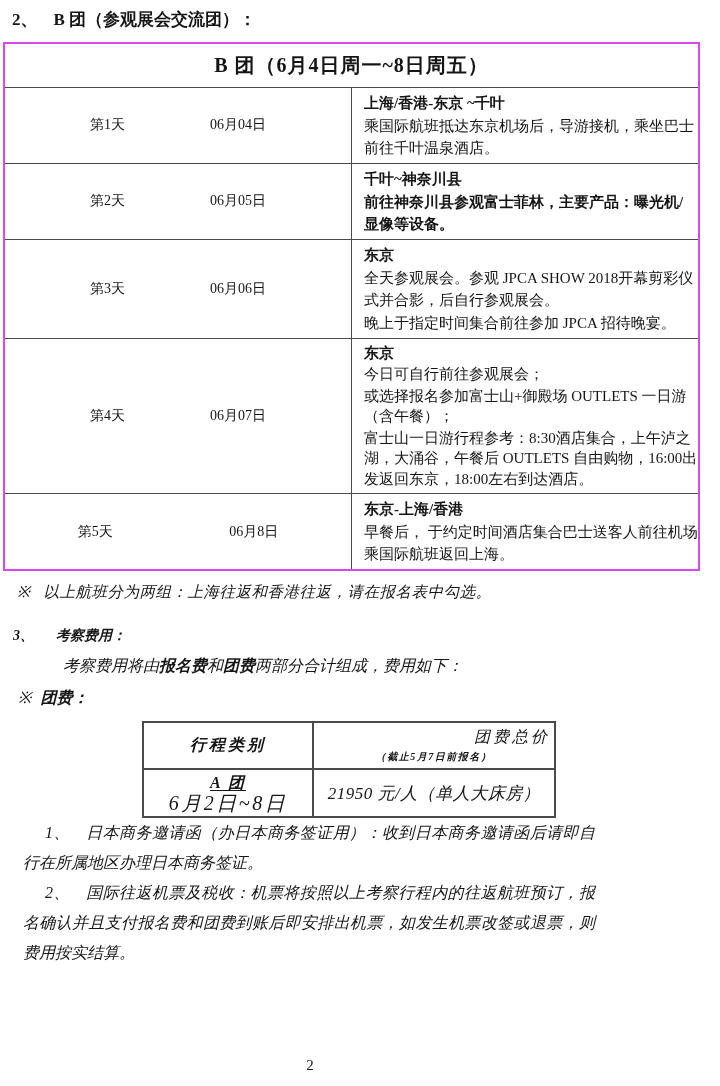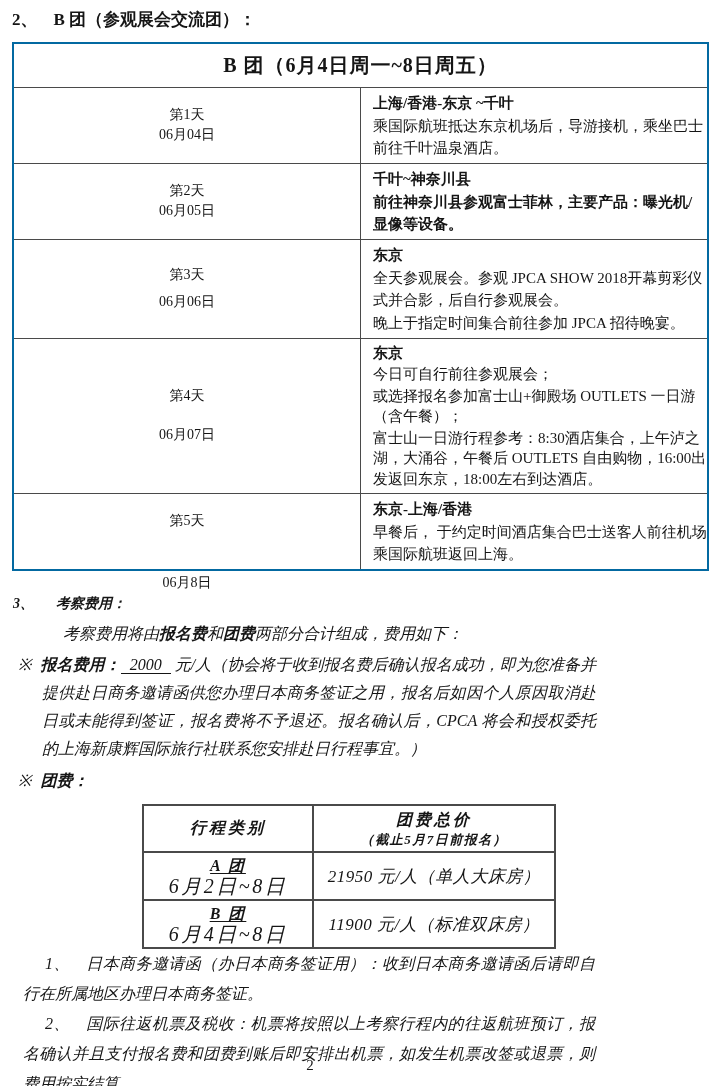--- a/index.html
+++ b/index.html
@@ -13,27 +13,27 @@
   }
   .doc { position:relative; width:620px; height:1086px; padding-top:8px; }
 
   
   .h2 { margin:0 0 11px 12px; font-size:17px; font-weight:bold; }
   .h2 .num { margin-right:16px; }
 
   
   table.itin {
     border-collapse:collapse; table-layout:fixed;
-    margin-left:12px; width:697px;
-    border:2px solid #0369a1;
+    margin-left:3px; width:697px;
+    border:2px solid #d946ef;
   }
   .itin th, .itin td { border:1.5px solid #4a4a4a; vertical-align:middle; }
   .itin th.titlecell { height:44px; text-align:center; font-size:20px; font-weight:bold; letter-spacing:1px; }
   .itin td.c1 { width:90px; text-align:center; font-size:14px; }
-  .c1in { display:flex; flex-direction:column; justify-content:space-evenly; align-items:center; }
+  .c1in { display:flex; flex-direction:row; justify-content:space-evenly; align-items:center; }
   tr.r1 .c1in { height:42px; } tr.r2 .c1in { height:42px; }
   tr.r3 .c1in { height:62px; } tr.r4 .c1in { height:98px; }
   tr.r5 .c1in { height:40px;gap:44px; }
   .itin td.c2 { padding:3px 0 3px 12px; font-size:15px; }
   .c2 p { line-height:22px; margin:1px 0; }
   tr.r4 .c2 p { line-height:20.5px; }
   tr.r1 { height:46px; } tr.r2 { height:46px; } tr.r3 { height:70px; }
   tr.r4 { height:107px; } tr.r5 { height:45px; }
   .b { font-weight:bold; }
 
@@ -53,22 +53,22 @@
   .hang .mk { margin-right:9px; }
   .amt { border-bottom:1.5px solid #151515; padding:0 9px; }
 
   .tourfee { margin-top:4px; }
 
   table.fee { border-collapse:collapse; table-layout:fixed; margin:9px 0 0 142px; width:412px; }
   .fee td { border:2px solid #4a4a4a; text-align:center; vertical-align:middle; padding:2px 4px; }
   .fee col.fc1 { width:170px; } .fee col.fc2 { width:242px; }
   .fee tr.fh { height:47px; } .fee tr.fr { height:45px; }
   .fee .hdr1 { font-weight:bold; font-size:16px; letter-spacing:3px; }
-  .fee .hl1 { font-weight:bold; font-size:16px; letter-spacing:3px; line-height:21px; }
-  .fee .hl2 { font-weight:bold; font-size:13px; letter-spacing:1.5px; line-height:19px;text-align:center; }
+  .fee .hl1 { font-weight:normal; font-size:16px; letter-spacing:3px; line-height:21px;text-align:right; }
+  .fee .hl2 { font-weight:bold; font-size:10px; letter-spacing:1.5px; line-height:19px;text-align:center; }
   .fee .grp { display:block; font-weight:bold; text-decoration:underline; text-underline-offset:2px;
               font-size:16px; letter-spacing:2px; line-height:21px;text-align:center; }
   .fee .dates { display:block; font-size:20px; letter-spacing:2.5px; line-height:21px; }
   .fee .price { font-size:17px; letter-spacing:0.5px; }
 
   .includes-h { margin:12px 0 2px 52px; font-size:16px; font-weight:bold; }
   .item { margin:0 25px 0 23px; text-indent:22px; text-align:justify;
           font-size:16px; line-height:30px; }
 
   .pagenum { position:absolute; left:0; right:0; bottom:12px; text-align:center; font-size:15px; }
@@ -146,28 +146,30 @@
         </div>
       </td>
       <td class="c2">
         <p class="b">东京-上海/香港</p>
         <p>早餐后， 于约定时间酒店集合巴士送客人前往机场乘国际航班返回上海。</p>
       </td>
     </tr>
   </tbody>
     </table>
 
+  <div class="note kai">
+    <span class="mk">※</span><span>以上航班分为两组：上海往返和香港往返，请在报名表中勾选。</span>
+  </div>
 
   <div class="h3 kai">
     <span class="num">3、</span><span>考察费用：</span>
   </div>
 
   <p class="indent kai"><span>考察费用将由</span><span class="b">报名费</span><span>和</span><span class="b">团费</span><span>两部分合计组成，费用如下：</span></p>
 
-  <p class="hang kai"><span class="mk">※</span><span class="b">报名费用：</span><span class="amt">2000</span> <span>元/人（协会将于收到报名费后确认报名成功，即为您准备并提供赴日商务邀请函供您办理日本商务签证之用，报名后如因个人原因取消赴日或未能得到签证，报名费将不予退还。报名确认后，CPCA 将会和授权委托的上海新康辉国际旅行社联系您安排赴日行程事宜。）</span></p>
 
   <p class="hang kai tourfee"><span class="mk">※</span><span class="b">团费：</span></p>
 
   <table class="fee kai">
     <colgroup>
         <col class="fc1">
         <col class="fc2">
       </colgroup>
     <tbody>
         <tr class="fh">
@@ -177,27 +179,20 @@
         <div class="hl2">（截止5月7日前报名）</div>
       </td>
     </tr>
     <tr class="fr">
       <td>
         <span class="grp">A 团</span>
         <span class="dates">6月2日~8日</span>
       </td>
       <td class="price">21950 元/人（单人大床房）</td>
     </tr>
-    <tr class="fr">
-      <td>
-        <span class="grp">B 团</span>
-        <span class="dates">6月4日~8日</span>
-      </td>
-      <td class="price">11900 元/人（标准双床房）</td>
-    </tr>
   </tbody>
     </table>
 
 
   <p class="item kai">1、　日本商务邀请函（办日本商务签证用）：收到日本商务邀请函后请即自行在所属地区办理日本商务签证。</p>
   <p class="item kai">2、　国际往返机票及税收：机票将按照以上考察行程内的往返航班预订，报名确认并且支付报名费和团费到账后即安排出机票，如发生机票改签或退票，则费用按实结算。</p>
 
   <div class="pagenum">2</div>
 
 </div>

